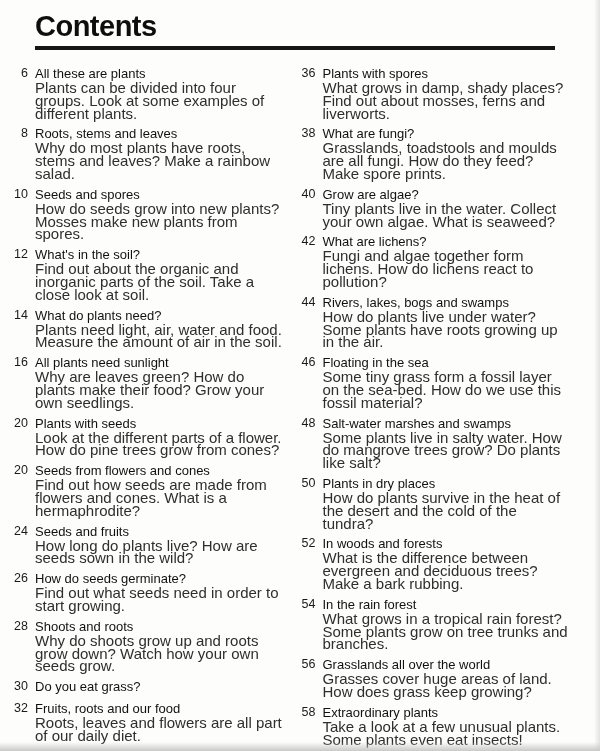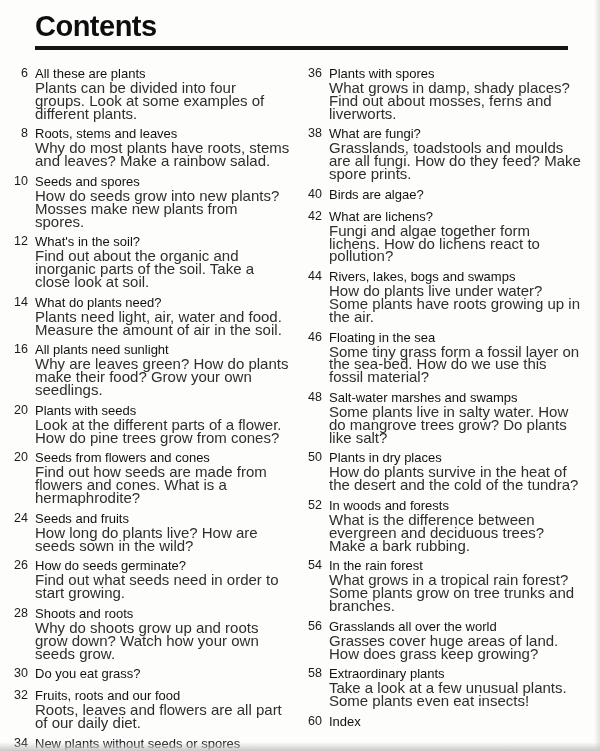--- a/index.html
+++ b/index.html
@@ -10,21 +10,21 @@
     width: 600px;
     height: 751px;
     background: #fdfdfc;
     font-family: "Liberation Sans", sans-serif;
     color: #161616;
     overflow: hidden;
     position: relative;
   }
   .page {
     position: relative;
-    padding: 8px 6px 0 6px;
+    padding: 8px 19px 0 6px;
     box-sizing: border-box;
     width: 600px;
     height: 751px;
   }
   .page-title {
     margin: 2px 0 4px 29px;
     font-size: 29px;
     font-weight: bold;
     letter-spacing: -0.5px;
     color: #0e0e0e;
@@ -223,21 +223,22 @@
     <div class="num">38</div>
     <div class="entry-text">
       <div class="entry-title">What are fungi?</div>
       <div class="entry-desc">Grasslands, toadstools and moulds are all fungi. How do they feed? Make spore prints.</div>
     </div>
   </div>
 
   <div class="entry">
     <div class="num">40</div>
     <div class="entry-text">
-      <div class="entry-title">Birds are algae?</div>
+      <div class="entry-title">Grow are algae?</div>
+      <div class="entry-desc">Tiny plants live in the water. Collect your own algae. What is seaweed?</div>
     </div>
   </div>
 
   <div class="entry">
     <div class="num">42</div>
     <div class="entry-text">
       <div class="entry-title">What are lichens?</div>
       <div class="entry-desc">Fungi and algae together form lichens. How do lichens react to pollution?</div>
     </div>
   </div>

